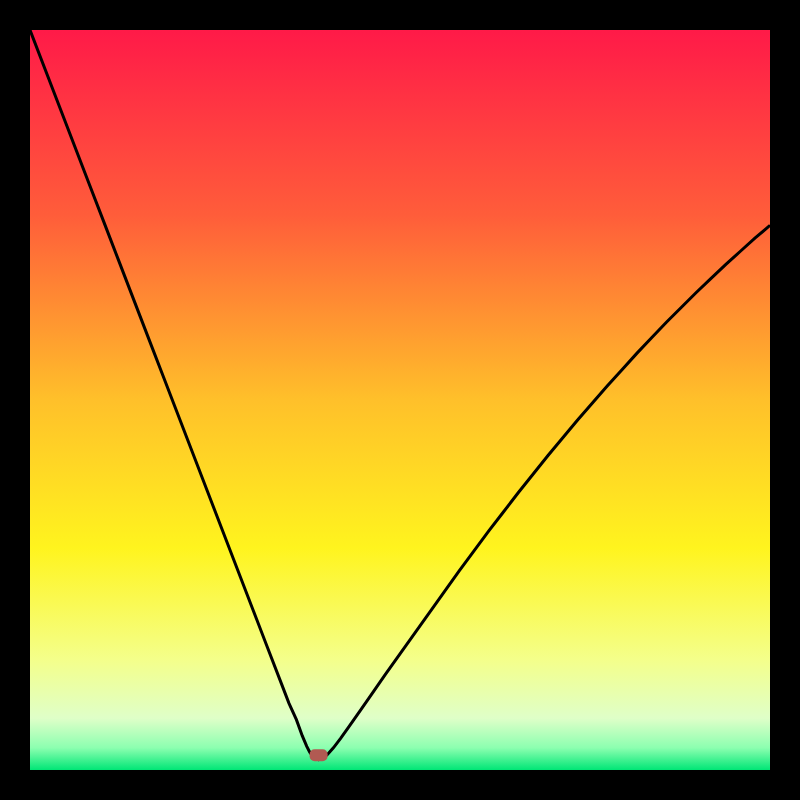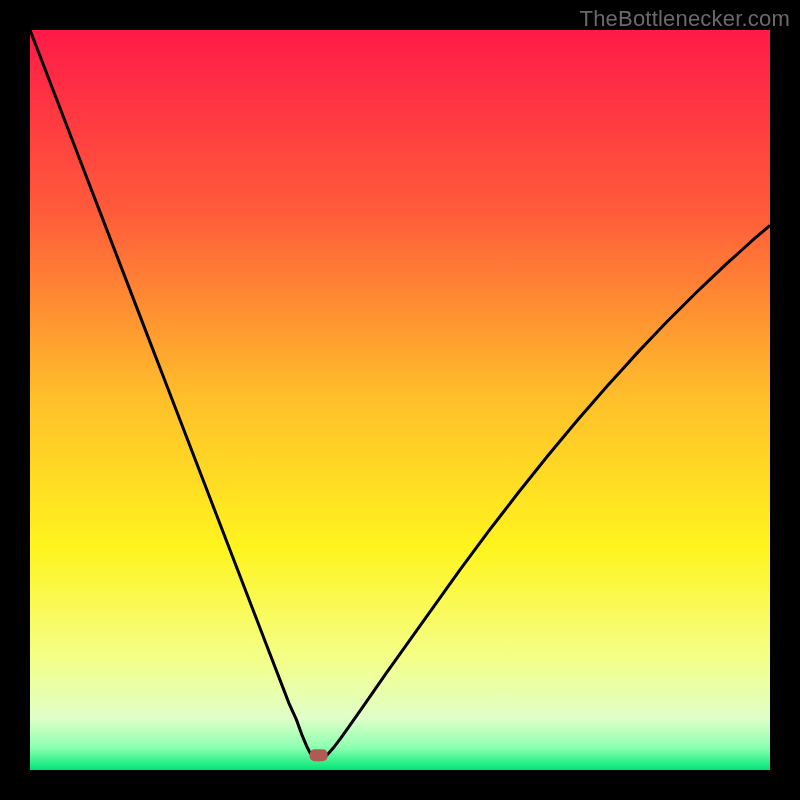--- a/index.html
+++ b/index.html
@@ -37,21 +37,20 @@
     color: #6a6a6a;
     font-size: 22px;
     font-weight: 400;
     letter-spacing: 0.2px;
   }
 </style>
 </head>
 <body>
 
 <div class="frame">
-  <div class="watermark">TheBottlenecker.com</div>
 
   <div class="plot-area">
     <svg id="plot-svg" viewBox="0 0 740 740" preserveAspectRatio="none">
       <defs>
         <linearGradient id="bg-grad" x1="0" y1="0" x2="0" y2="1">
             <stop offset="0.00%" stop-color="#ff1a48"></stop>
             <stop offset="25.00%" stop-color="#ff5d3a"></stop>
             <stop offset="50.00%" stop-color="#ffc02a"></stop>
             <stop offset="70.00%" stop-color="#fff41e"></stop>
             <stop offset="85.00%" stop-color="#f4ff8a"></stop>

